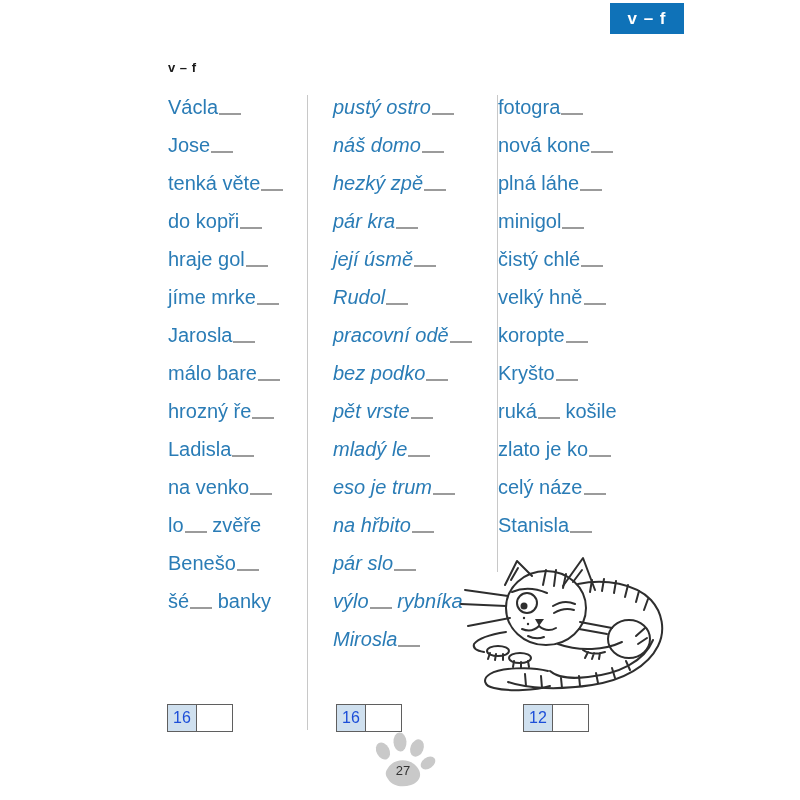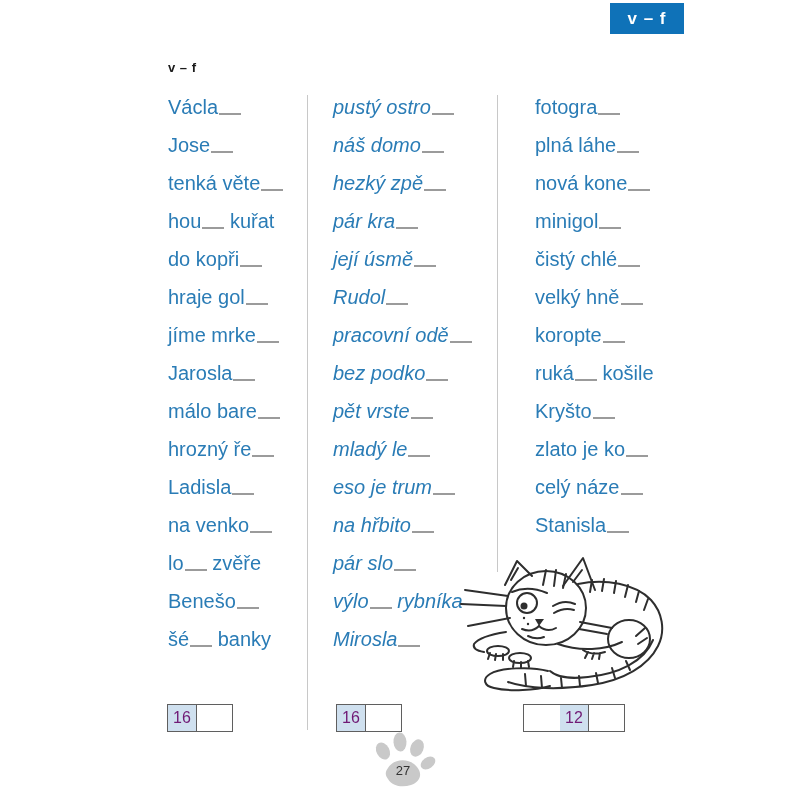--- a/index.html
+++ b/index.html
@@ -12,60 +12,59 @@
     background:#0f72b8;color:#ffffff;font-weight:bold;font-size:17px;
     display:flex;align-items:center;justify-content:center;letter-spacing:1px;
   }
   .section-label{
     position:absolute;left:168px;top:60px;font-size:13px;font-weight:bold;color:#1b1b1b;
     letter-spacing:0.5px;
   }
   .col{position:absolute;top:88px;}
   #col-0{left:168px;}
   #col-1{left:333px;font-style:italic;}
-  #col-2{left:535px;}
+  #col-2{left:498px;}
   .word-row{
     height:38px;display:flex;align-items:center;
     font-size:20px;color:#2a7cb6;white-space:pre;
   }
   .blank{
     display:inline-block;width:22px;height:14px;
     border-bottom:2px solid #9b9b9b;margin-left:1px;vertical-align:-2px;
   }
   .divider{position:absolute;width:1px;background:#c8c8c8;}
   #divider-1{left:307px;top:95px;height:635px;}
   #divider-2{left:497px;top:95px;height:477px;}
   .score-box{
     position:absolute;top:704px;display:flex;width:64px;height:26px;
     border:1.5px solid #5f5f5f;background:#fff;
   }
-  #score-0{left:167px;} #score-1{left:336px;} #score-2{left:523px;padding-left:36px;}
+  #score-0{left:167px;} #score-1{left:336px;} #score-2{left:523px;}
   .score-max{
     width:28px;background:#cfe0ef;display:flex;align-items:center;justify-content:center;
-    font-size:16px;color:#701a75;border-right:1.5px solid #5f5f5f;
+    font-size:16px;color:#1d4ed8;border-right:1.5px solid #5f5f5f;
   }
   .score-input{flex:1;background:#ffffff;}
   .cat-svg{position:absolute;left:440px;top:540px;}
   .paw-svg{position:absolute;left:370px;top:730px;}
   .cat-line{fill:none;stroke:#2e2e2e;stroke-width:2;stroke-linecap:round;stroke-linejoin:round;}
   .cat-fill{fill:#2e2e2e;stroke:none;}
   .paw-part{fill:#c9c9c9;}
   .page-num{font-family:"Liberation Sans",sans-serif;font-size:13px;fill:#333;}
 </style>
 </head>
 <body>
 
 <div class="badge">v – f</div>
 <div class="section-label">v – f</div>
 
 <div class="col" id="col-0">
     <div class="word-row">Václa<span class="blank"></span></div>
     <div class="word-row">Jose<span class="blank"></span></div>
     <div class="word-row">tenká věte<span class="blank"></span></div>
-    <div class="word-row">hou<span class="blank"></span> kuřat</div>
     <div class="word-row">do kopři<span class="blank"></span></div>
     <div class="word-row">hraje gol<span class="blank"></span></div>
     <div class="word-row">jíme mrke<span class="blank"></span></div>
     <div class="word-row">Jarosla<span class="blank"></span></div>
     <div class="word-row">málo bare<span class="blank"></span></div>
     <div class="word-row">hrozný ře<span class="blank"></span></div>
     <div class="word-row">Ladisla<span class="blank"></span></div>
     <div class="word-row">na venko<span class="blank"></span></div>
     <div class="word-row">lo<span class="blank"></span> zvěře</div>
     <div class="word-row">Benešo<span class="blank"></span></div>
@@ -83,28 +82,28 @@
     <div class="word-row">pět vrste<span class="blank"></span></div>
     <div class="word-row">mladý le<span class="blank"></span></div>
     <div class="word-row">eso je trum<span class="blank"></span></div>
     <div class="word-row">na hřbito<span class="blank"></span></div>
     <div class="word-row">pár slo<span class="blank"></span></div>
     <div class="word-row">výlo<span class="blank"></span> rybníka</div>
     <div class="word-row">Mirosla<span class="blank"></span></div>
   </div>
 <div class="col" id="col-2">
     <div class="word-row">fotogra<span class="blank"></span></div>
+    <div class="word-row">nová kone<span class="blank"></span></div>
     <div class="word-row">plná láhe<span class="blank"></span></div>
-    <div class="word-row">nová kone<span class="blank"></span></div>
     <div class="word-row">minigol<span class="blank"></span></div>
     <div class="word-row">čistý chlé<span class="blank"></span></div>
     <div class="word-row">velký hně<span class="blank"></span></div>
     <div class="word-row">koropte<span class="blank"></span></div>
+    <div class="word-row">Kryšto<span class="blank"></span></div>
     <div class="word-row">ruká<span class="blank"></span> košile</div>
-    <div class="word-row">Kryšto<span class="blank"></span></div>
     <div class="word-row">zlato je ko<span class="blank"></span></div>
     <div class="word-row">celý náze<span class="blank"></span></div>
     <div class="word-row">Stanisla<span class="blank"></span></div>
   </div>
 
 <div class="divider" id="divider-1"></div>
 <div class="divider" id="divider-2"></div>
 
 <div class="score-box" id="score-0">
   <div class="score-max">16</div>

